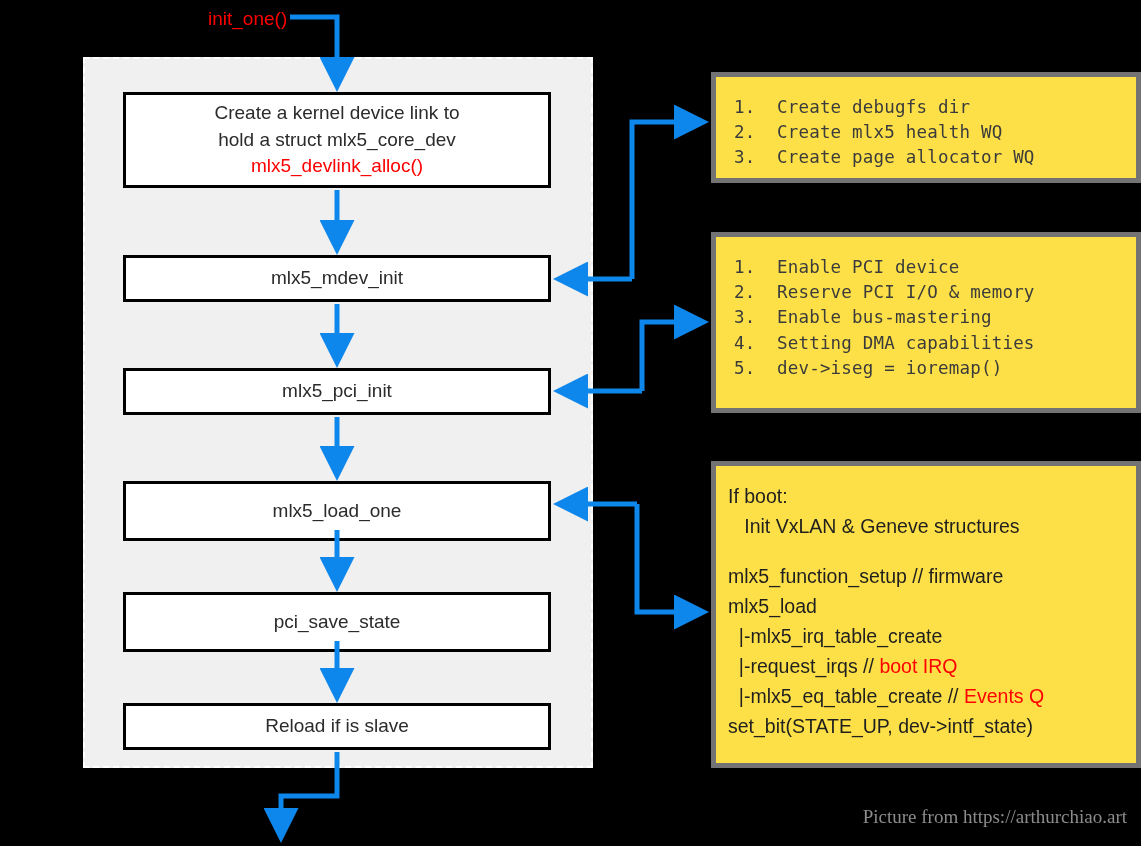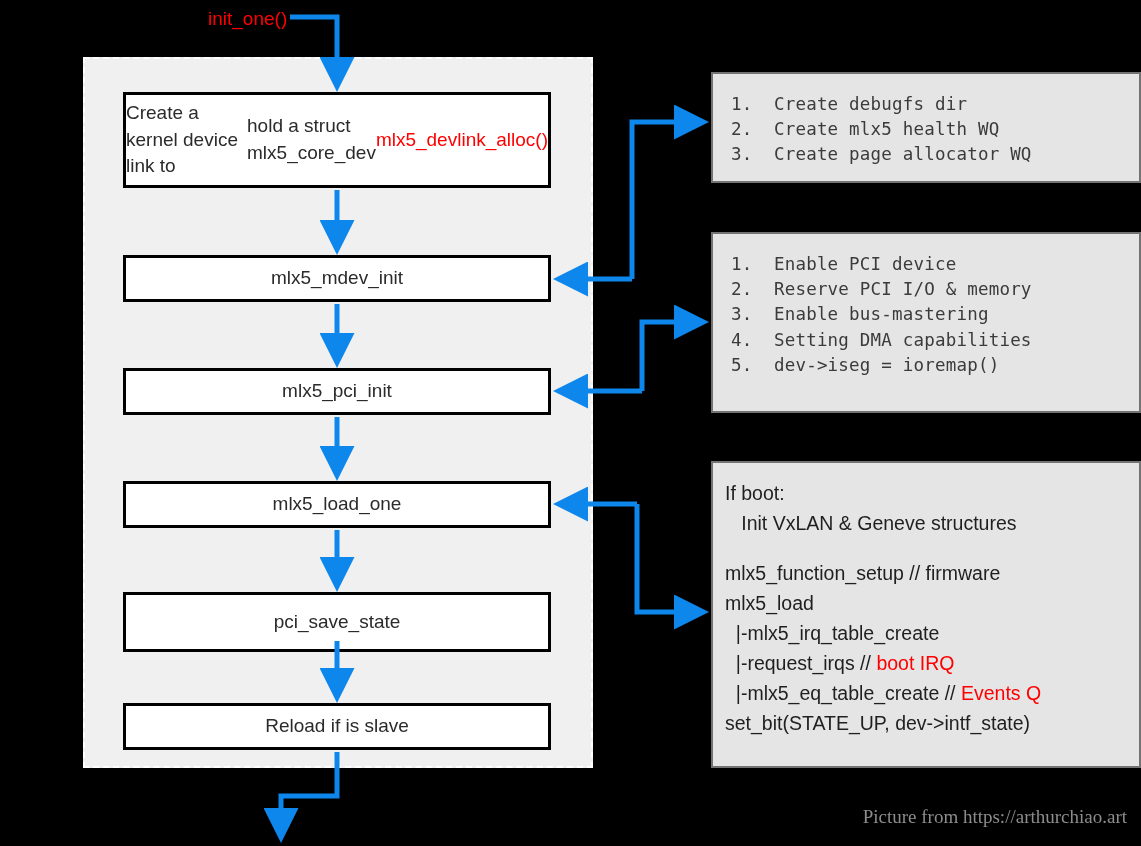--- a/index.html
+++ b/index.html
@@ -6,27 +6,27 @@
   body{width:1141px;height:846px;position:relative;overflow:hidden;
        font-family:"Liberation Sans",sans-serif;}
   .stage{position:absolute;inset:0;}
 
   
   .panel{position:absolute;left:83px;top:57px;width:510px;height:711px;
          background:#f0f0f0;border:2px dashed #ffffff;box-sizing:border-box;}
 
   
   .fbox{position:absolute;background:#ffffff;border:3px solid #000000;
-        box-sizing:border-box;display:flex;flex-direction:row;
+        box-sizing:border-box;display:flex;flex-direction:column;
         align-items:center;justify-content:center;
         font-size:19px;color:#2b2b2b;line-height:1.42;}
   .fbox .red{color:#ff0000;}
 
   
-  .rbox{position:absolute;background:#e5e5e5;border:2px solid #737373;
+  .rbox{position:absolute;background:#fde047;border:5px solid #737373;
         box-sizing:border-box;overflow:hidden;}
   .rbox.mono{font-family:"Liberation Serif",serif;font-size:19.5px;
              color:#3a3a3a;line-height:1.44;padding:18px 0 0 18px;letter-spacing:.2px;}
   .rbox.mono .ln{white-space:pre;font-family:"DejaVu Sans Mono",monospace;
                  font-size:17.5px;color:#3b3b3b;}
   .rbox.sans{font-family:"Liberation Sans",sans-serif;font-size:19.5px;
              color:#1f1f1f;line-height:1.54;padding:15px 0 0 12px;}
   .rbox.sans .ln{white-space:pre;}
   .rbox .red{color:#ff0000;}
   .spacer{height:20px;}
@@ -54,21 +54,21 @@
   </div>
 
   <div class="fbox" style="left:123px;top:255px;width:428px;height:47px;">
     <span>mlx5_mdev_init</span>
   </div>
 
   <div class="fbox" style="left:123px;top:368px;width:428px;height:47px;">
     <span>mlx5_pci_init</span>
   </div>
 
-  <div class="fbox" style="left:123px;top:481px;width:428px;height:47px;">
+  <div class="fbox" style="left:123px;top:481px;width:428px;height:60px;">
     <span>mlx5_load_one</span>
   </div>
 
   <div class="fbox" style="left:123px;top:592px;width:428px;height:60px;">
     <span>pci_save_state</span>
   </div>
 
   <div class="fbox" style="left:123px;top:703px;width:428px;height:47px;">
     <span>Reload if is slave</span>
   </div>

